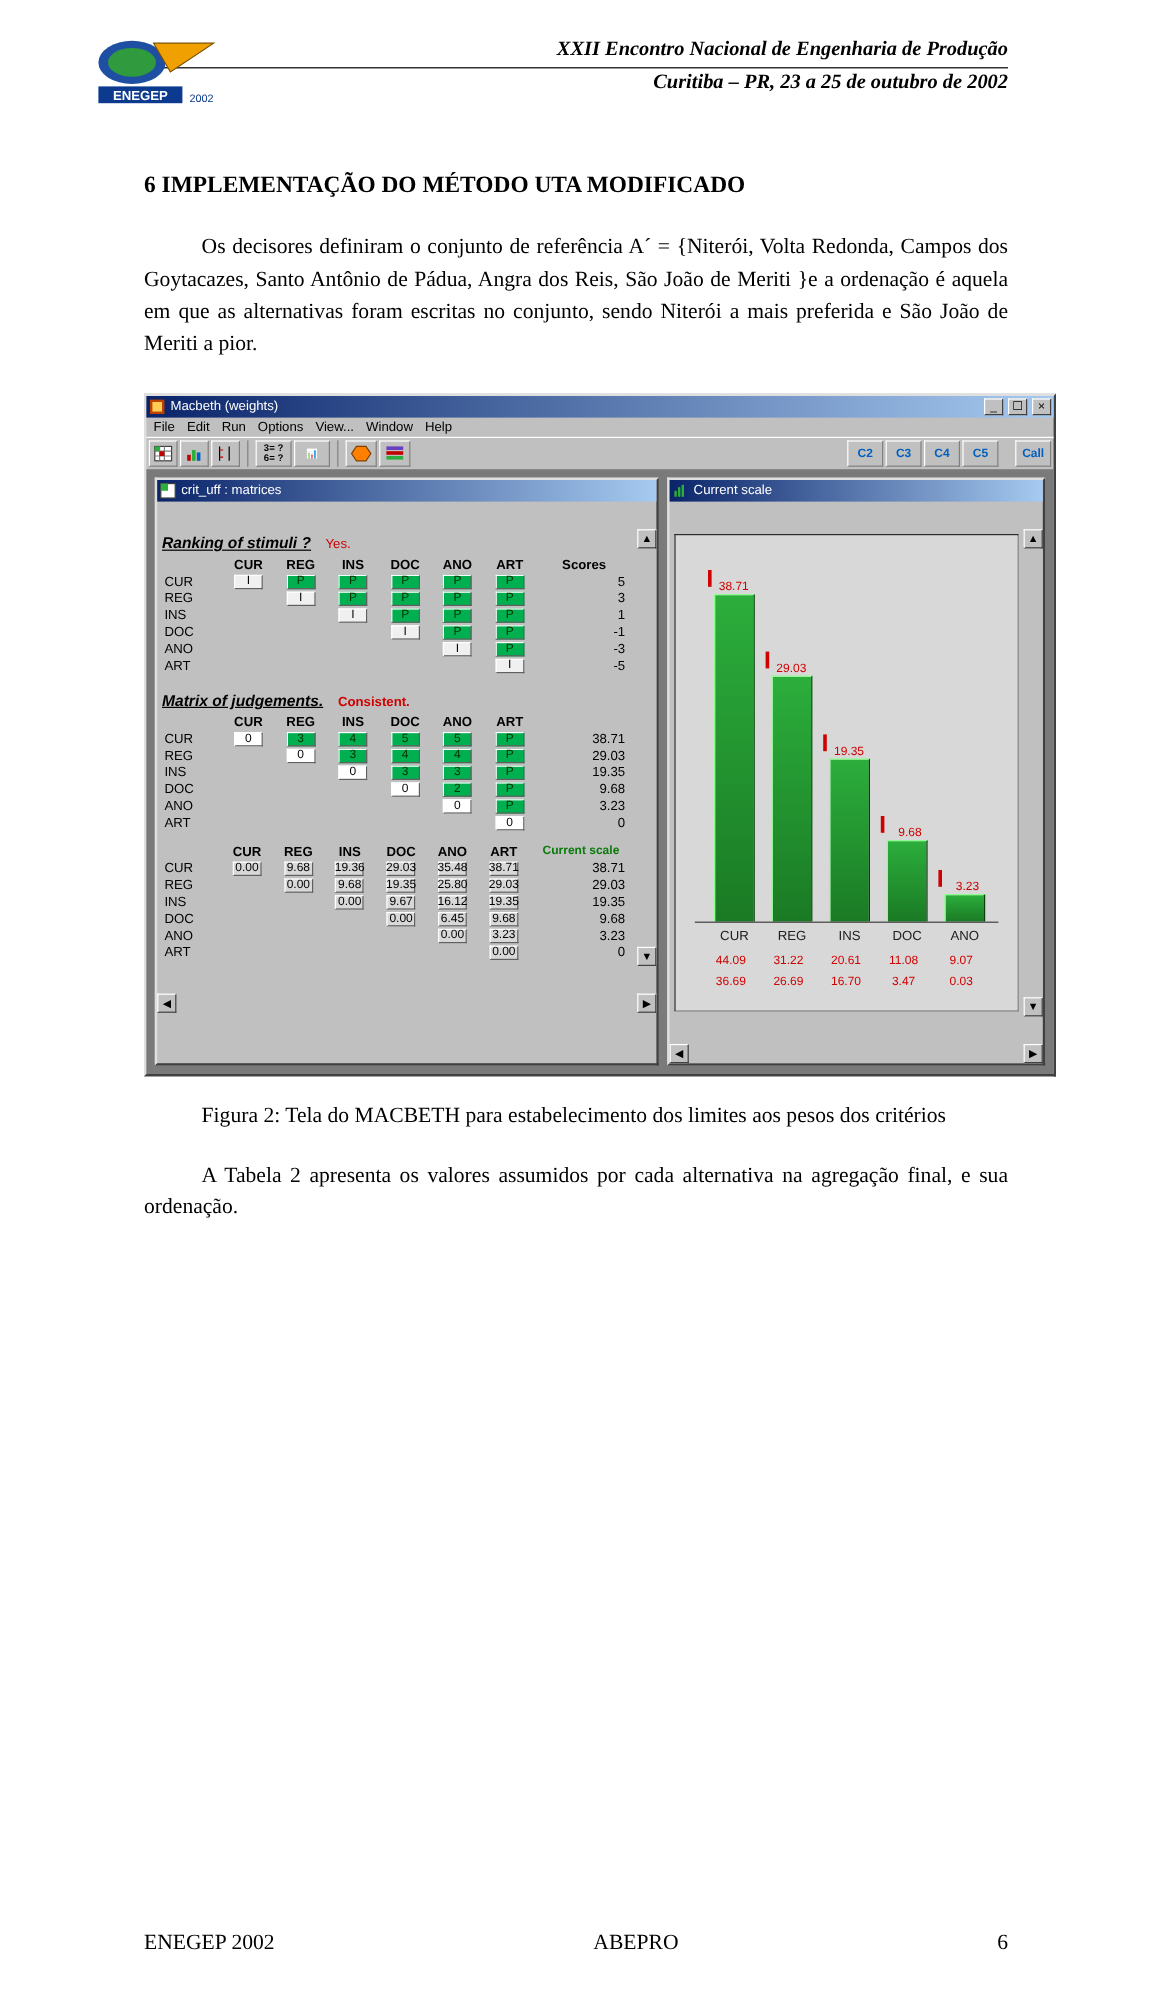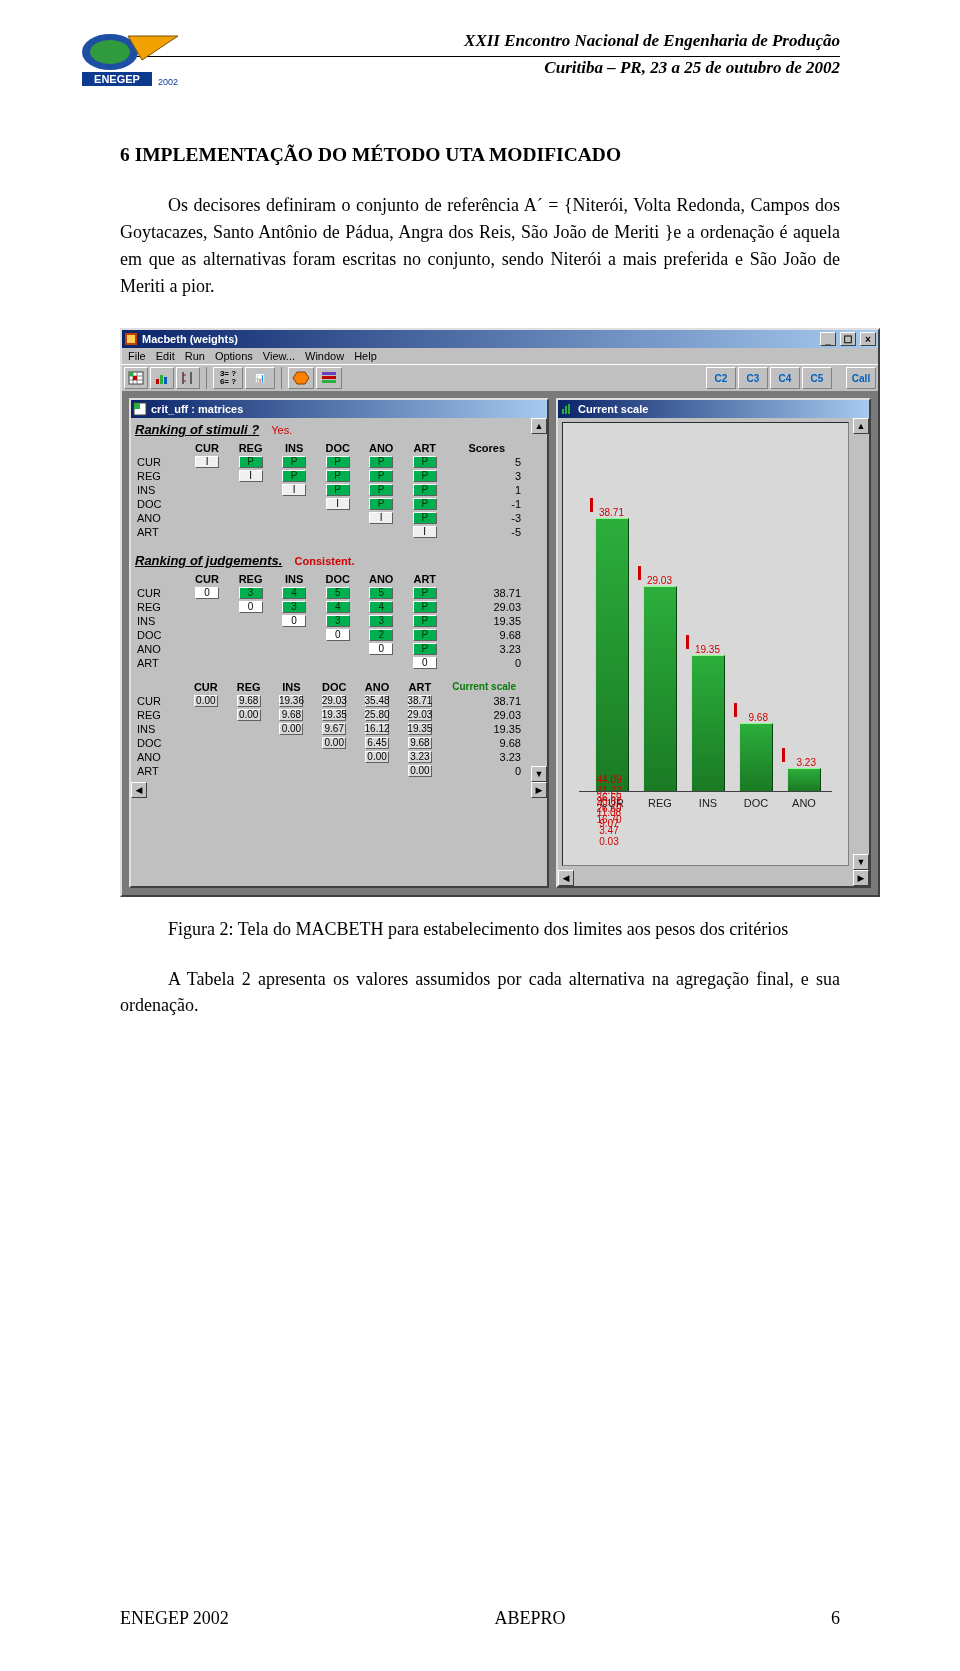--- a/index.html
+++ b/index.html
@@ -96,21 +96,21 @@
     background: var(--win-gray);
     border-right: 2px solid #404040;
     border-bottom: 2px solid #404040;
     border-top: 2px solid #dfdfdf;
     border-left: 2px solid #dfdfdf;
   }
   .titlebar {
     height: 18px;
     background: linear-gradient(90deg, var(--win-blue1), var(--win-blue2));
     display: flex; align-items: center; gap: 4px; padding: 0 2px;
-    color: #fff; font-weight: bold;
+    color: #fff; font-weight: normal;
   }
   .titlebar .title { flex: 1; white-space: nowrap; overflow: hidden; }
   .win-btn {
     width: 16px; height: 14px; background: var(--win-gray);
     border-top: 1px solid #fff; border-left: 1px solid #fff;
     border-right: 1px solid #404040; border-bottom: 1px solid #404040;
     display: flex; align-items: center; justify-content: center;
     font-size: 10px; color: #000;
   }
   .titlebar .sysicon svg { width: 14px; height: 14px; display: block; }
@@ -146,20 +146,21 @@
     min-height: 500px;
   }
   .child {
     background: var(--win-gray);
     border-right: 2px solid #404040;
     border-bottom: 2px solid #404040;
     border-top: 2px solid #dfdfdf;
     border-left: 2px solid #dfdfdf;
     display: flex; flex-direction: column;
     min-height: 490px;
+    gap: 23px;
   }
   .child.left { width: 420px; }
   .child.right { flex: 1; }
   .child .titlebar { font-size: 11px; }
   .child-body {
     padding: 4px;
     flex: 1;
     overflow: hidden;
     display: flex; flex-direction: column; gap: 4px;
   }
@@ -233,21 +234,20 @@
   .xlabel {
     position: absolute; bottom: 50px;
     width: 42px; text-align: center;
     font-size: 11px; color: #202020;
   }
   .rowred {
     position: absolute;
     left: 0; right: 0;
     font-size: 10px; color: var(--red);
     display: flex;
-    flex-direction: column;
   }
   .rowred span { width: 48px; text-align: center; font-size: 10px; }
 
   .scroll-v {
     width: 16px;
     background: var(--win-gray);
     display: flex; flex-direction: column; justify-content: space-between;
   }
   .scroll-h {
     height: 16px; background: var(--win-gray);
@@ -463,21 +463,21 @@
                     <td></td>
                     <td></td>
                     <td><span class="cell diag">I</span></td>
                     <td class="score">-5</td>
                   </tr>
             </tbody>
               </table>
 
             <div class="headerblock" style="margin-top:10px;">
               <span>
-                <span class="matrix-title">Ranking of judgements.</span>
+                <span class="matrix-title">Matrix of judgements.</span>
                 &nbsp;&nbsp;
                 <span class="consistent">Consistent.</span>
               </span>
             </div>
             <table class="mx">
               <tbody>
                   <tr>
                 <th class="rowh"></th>
                 <th>CUR</th>
                 <th>REG</th>

